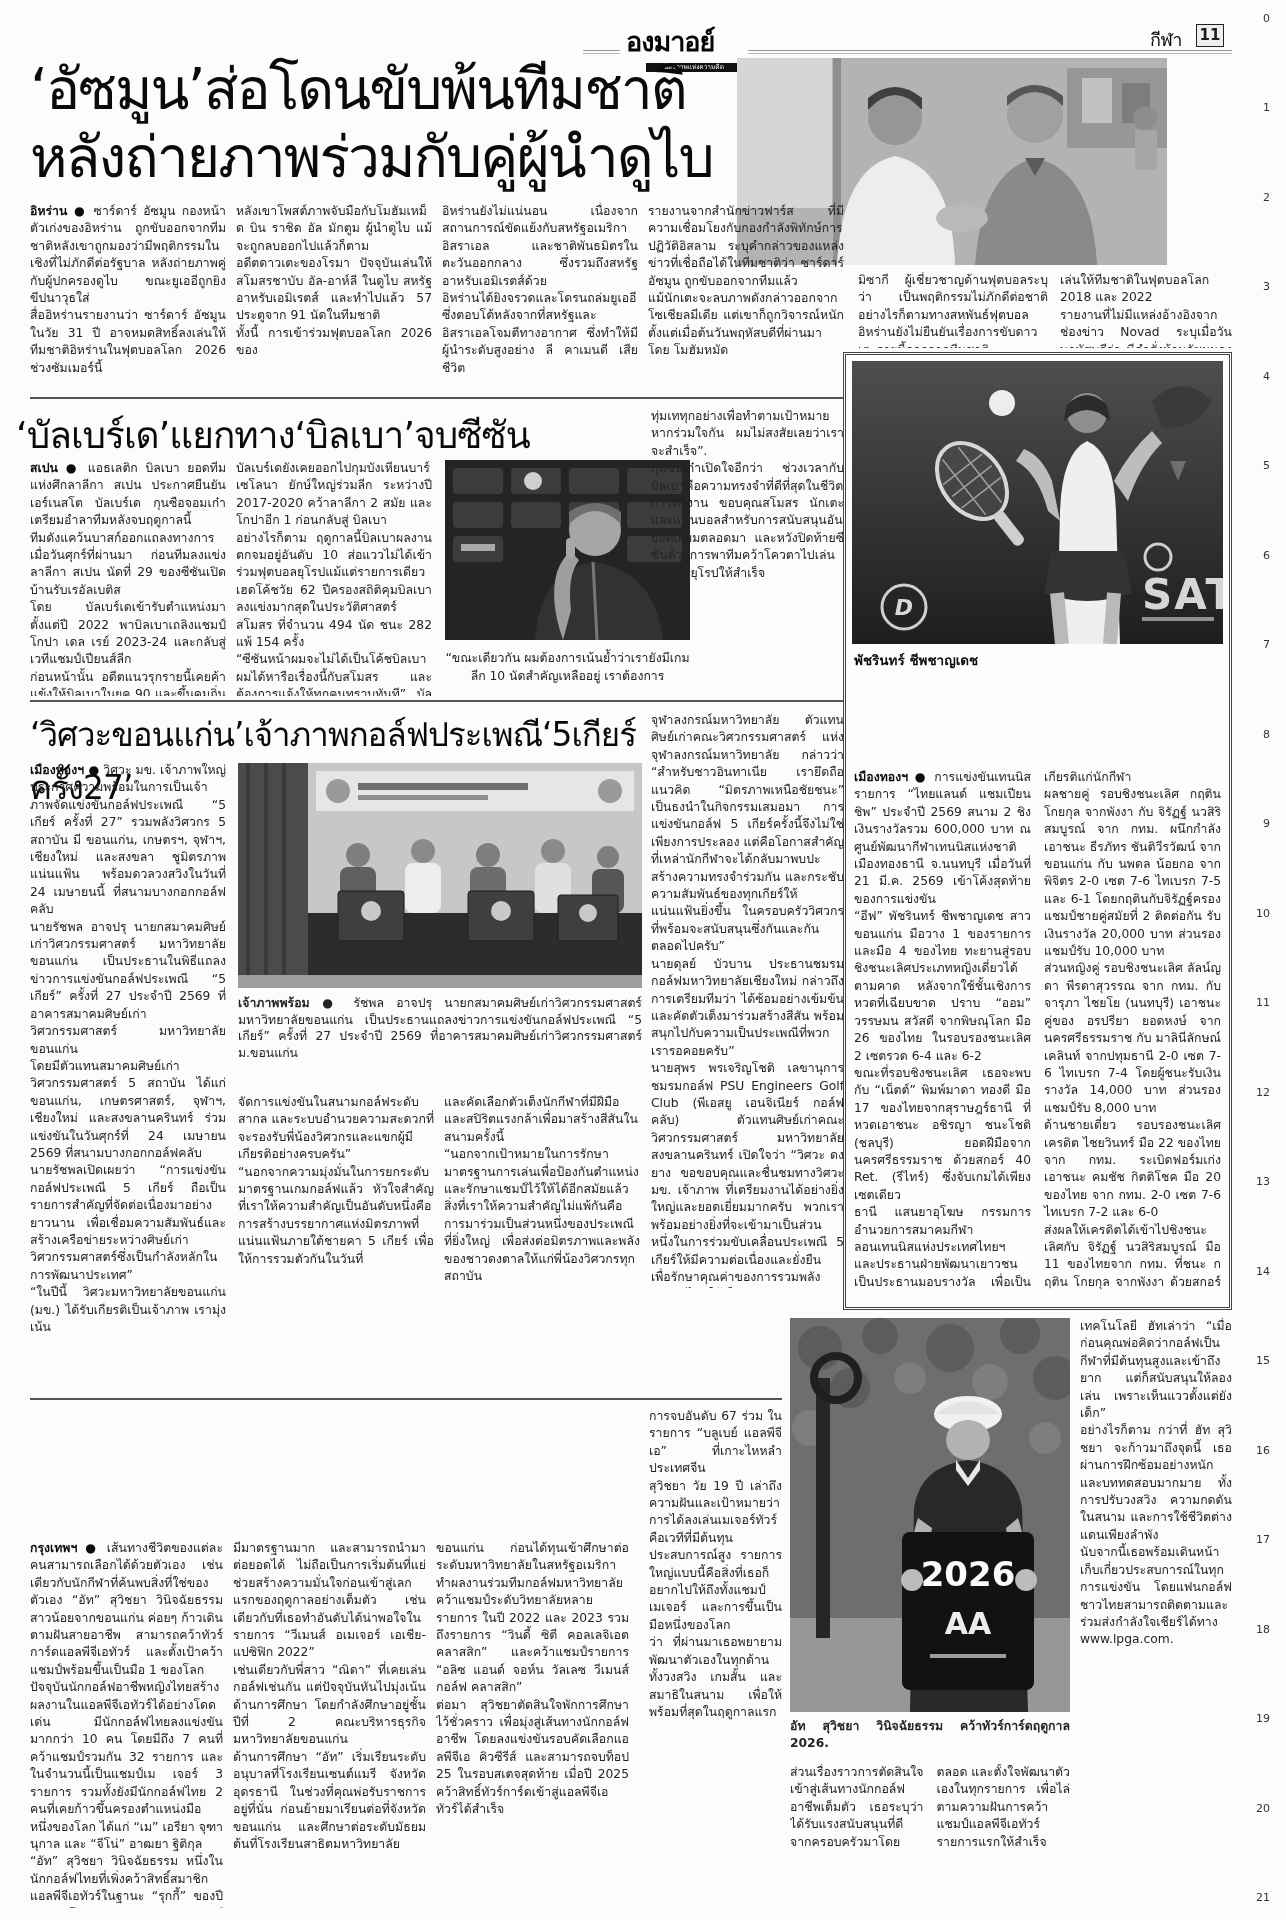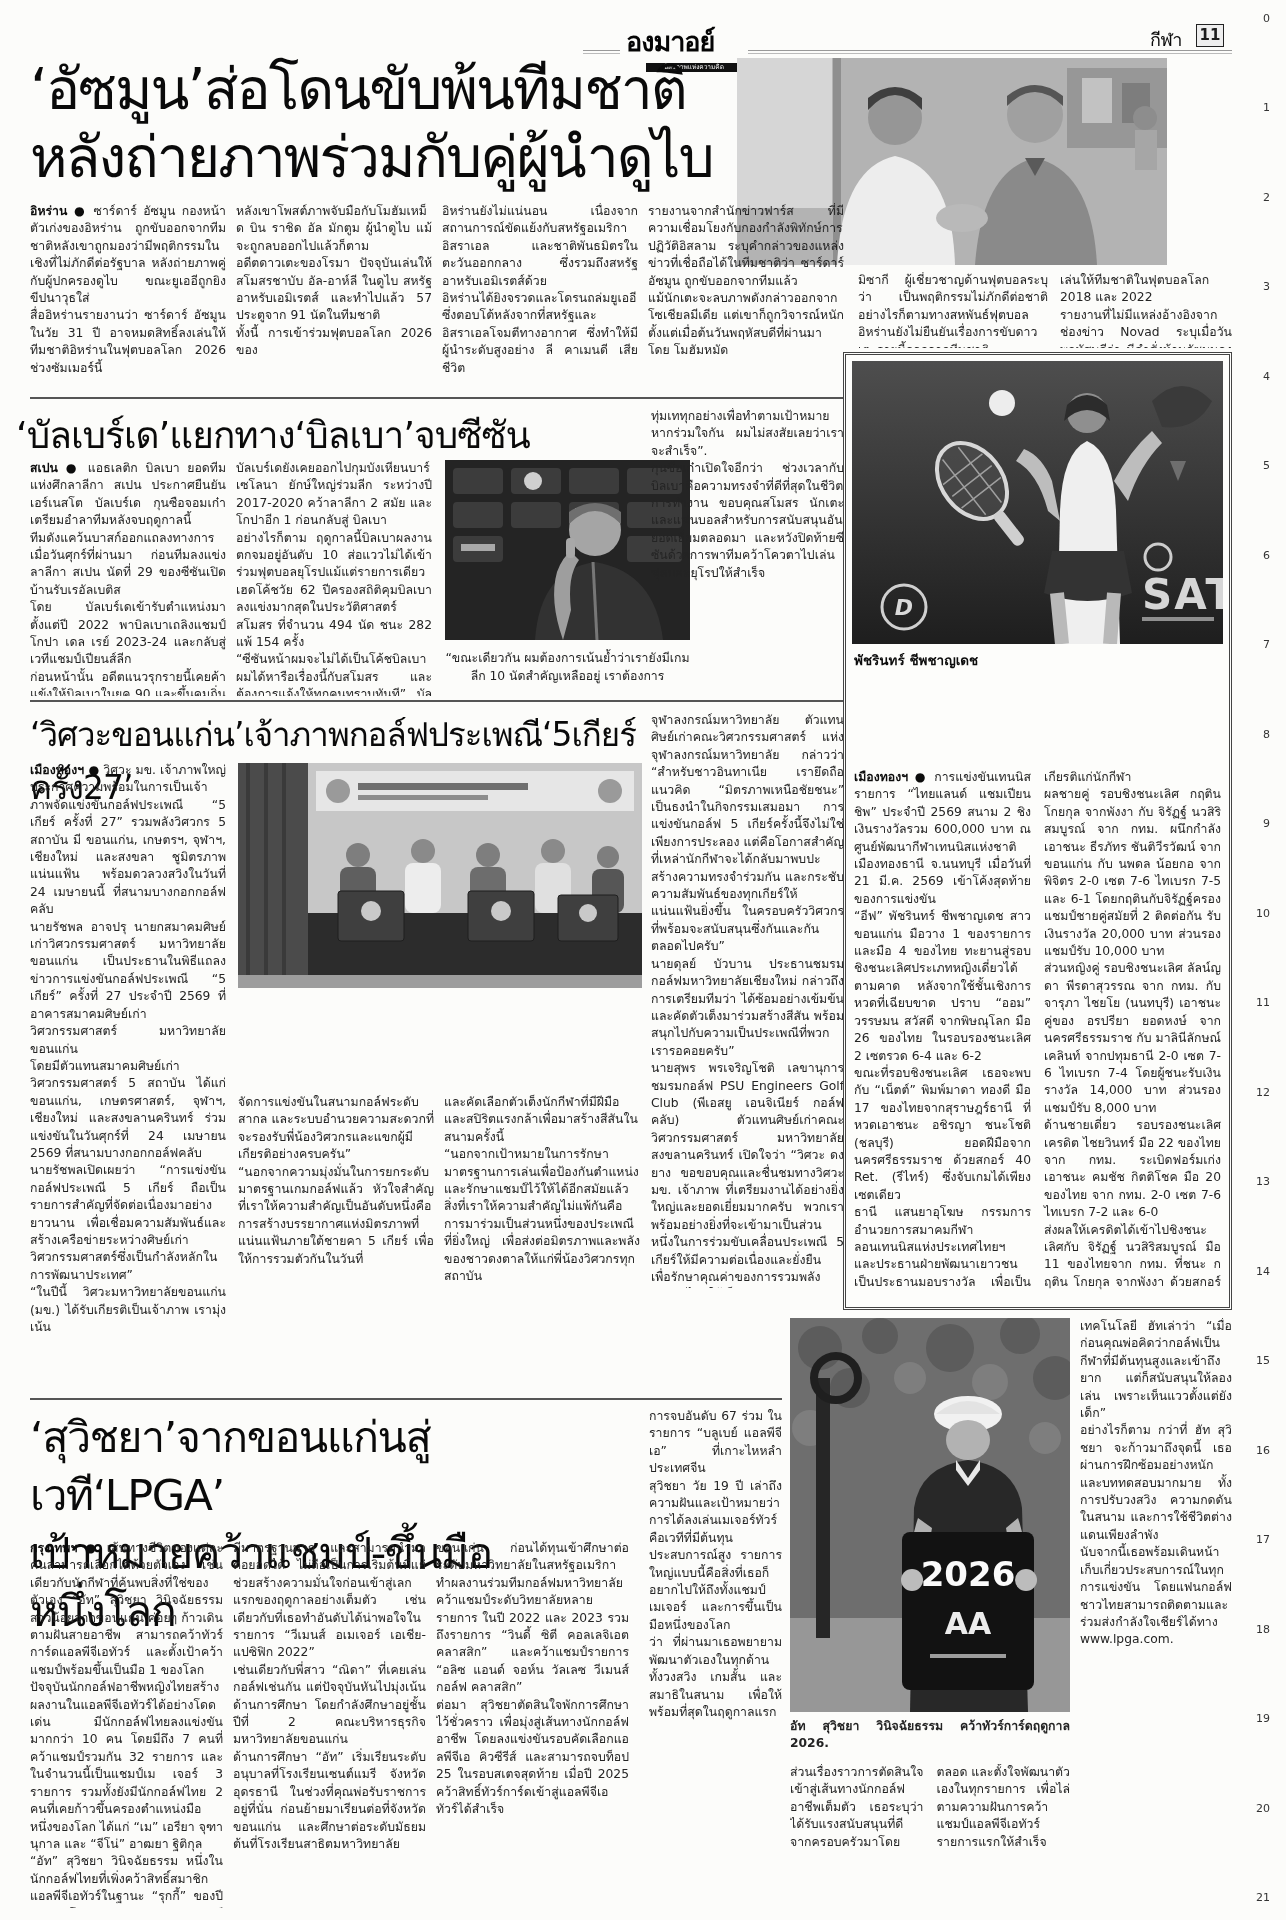--- a/index.html
+++ b/index.html
@@ -179,20 +179,21 @@
         <rect x="100" y="128" width="66" height="50" rx="3"></rect>
         <rect x="230" y="128" width="66" height="50" rx="3"></rect>
         <rect x="320" y="132" width="60" height="46" rx="3"></rect>
       </g>
       <circle cx="133" cy="148" r="10" fill="#c9c9c9"></circle>
       <circle cx="263" cy="148" r="10" fill="#c9c9c9"></circle>
       <circle cx="350" cy="150" r="9" fill="#c9c9c9"></circle>
       <rect x="0" y="212" width="404" height="13" fill="#9d9d9d"></rect>
     </svg>
   </div>
+  <div class="abs cap" style="left:238px;top:995px;width:404px;height:92px"><b>เจ้าภาพพร้อม ●</b> <span>รัชพล อาจปรุ นายกสมาคมศิษย์เก่าวิศวกรรมศาสตร์ มหาวิทยาลัยขอนแก่น เป็นประธานแถลงข่าวการแข่งขันกอล์ฟประเพณี “5 เกียร์” ครั้งที่ 27 ประจำปี 2569 ที่อาคารสมาคมศิษย์เก่าวิศวกรรมศาสตร์ ม.ขอนแก่น</span></div>
 
   <div class="abs bt" style="left:238px;top:1094px;width:196px;height:296px"><span>จัดการแข่งขันในสนามกอล์ฟระดับสากล และระบบอำนวยความสะดวกที่จะรองรับพี่น้องวิศวกรและแขกผู้มีเกียรติอย่างครบครัน”
 “นอกจากความมุ่งมั่นในการยกระดับมาตรฐานเกมกอล์ฟแล้ว หัวใจสำคัญที่เราให้ความสำคัญเป็นอันดับหนึ่งคือ การสร้างบรรยากาศแห่งมิตรภาพที่แน่นแฟ้นภายใต้ชายคา 5 เกียร์ เพื่อให้การรวมตัวกันในวันที่</span></div>
   <div class="abs bt" style="left:444px;top:1094px;width:196px;height:296px"><span>และคัดเลือกตัวเต็งนักกีฬาที่มีฝีมือและสปิริตแรงกล้าเพื่อมาสร้างสีสันในสนามครั้งนี้
 “นอกจากเป้าหมายในการรักษามาตรฐานการเล่นเพื่อป้องกันตำแหน่งและรักษาแชมป์ไว้ให้ได้อีกสมัยแล้ว สิ่งที่เราให้ความสำคัญไม่แพ้กันคือ การมาร่วมเป็นส่วนหนึ่งของประเพณีที่ยิ่งใหญ่ เพื่อส่งต่อมิตรภาพและพลังของชาวดงตาลให้แก่พี่น้องวิศวกรทุกสถาบัน</span></div>
   <div class="abs bt" style="left:651px;top:712px;width:193px;height:576px"><span>จุฬาลงกรณ์มหาวิทยาลัย ตัวแทนศิษย์เก่าคณะวิศวกรรมศาสตร์ แห่งจุฬาลงกรณ์มหาวิทยาลัย กล่าวว่า “สำหรับชาวอินทาเนีย เรายึดถือแนวคิด “มิตรภาพเหนือชัยชนะ” เป็นธงนำในกิจกรรมเสมอมา การแข่งขันกอล์ฟ 5 เกียร์ครั้งนี้จึงไม่ใช่เพียงการประลอง แต่คือโอกาสสำคัญที่เหล่านักกีฬาจะได้กลับมาพบปะ สร้างความทรงจำร่วมกัน และกระชับความสัมพันธ์ของทุกเกียร์ให้แน่นแฟ้นยิ่งขึ้น ในครอบครัววิศวกรที่พร้อมจะสนับสนุนซึ่งกันและกันตลอดไปครับ”
 นายดุลย์ บัวบาน ประธานชมรมกอล์ฟมหาวิทยาลัยเชียงใหม่ กล่าวถึงการเตรียมทีมว่า ได้ซ้อมอย่างเข้มข้นและคัดตัวเต็งมาร่วมสร้างสีสัน พร้อมสนุกไปกับความเป็นประเพณีที่พวกเรารอคอยครับ”
 นายสุพร พรเจริญโชติ เลขานุการชมรมกอล์ฟ PSU Engineers Golf Club (พีเอสยู เอนจิเนียร์ กอล์ฟ คลับ) ตัวแทนศิษย์เก่าคณะวิศวกรรมศาสตร์ มหาวิทยาลัยสงขลานครินทร์ เปิดใจว่า “วิศวะ ดงยาง ขอขอบคุณและชื่นชมทางวิศวะ มข. เจ้าภาพ ที่เตรียมงานได้อย่างยิ่งใหญ่และยอดเยี่ยมมากครับ พวกเราพร้อมอย่างยิ่งที่จะเข้ามาเป็นส่วนหนึ่งในการร่วมขับเคลื่อนประเพณี 5 เกียร์ให้มีความต่อเนื่องและยั่งยืน เพื่อรักษาคุณค่าของการรวมพลังวิศวกรไทยให้เป็นปึกแผ่นและสง่างามสืบต่อไป”.</span></div>
 
   <div class="abs dbox" style="left:843px;top:352px;width:383px;height:952px">
@@ -233,24 +234,20 @@
 ขณะที่รอบชิงชนะเลิศ เธอจะพบกับ “เน็ตต์” พิมพ์มาดา ทองดี มือ 17 ของไทยจากสุราษฎร์ธานี ที่หวดเอาชนะ อชิรญา ชนะโชติ (ชลบุรี) ยอดฝีมือจากนครศรีธรรมราช ด้วยสกอร์ 40 Ret. (รีไทร์) ซึ่งจับเกมได้เพียงเซตเดียว
 ธานี แสนยาอุโฆษ กรรมการอำนวยการสมาคมกีฬาลอนเทนนิสแห่งประเทศไทยฯ และประธานฝ่ายพัฒนาเยาวชน เป็นประธานมอบรางวัล เพื่อเป็นเกียรติแก่นักกีฬา
 ผลชายคู่ รอบชิงชนะเลิศ กฤติน โกยกุล จากพังงา กับ จิรัฏฐ์ นวสิริสมบูรณ์ จาก กทม. ผนึกกำลังเอาชนะ ธีรภัทร ชันติวีรวัฒน์ จากขอนแก่น กับ นพดล น้อยกอ จากพิจิตร 2-0 เซต 7-6 ไทเบรก 7-5 และ 6-1 โดยกฤตินกับจิรัฏฐ์ครองแชมป์ชายคู่สมัยที่ 2 ติดต่อกัน รับเงินรางวัล 20,000 บาท ส่วนรองแชมป์รับ 10,000 บาท
 ส่วนหญิงคู่ รอบชิงชนะเลิศ ลัลน์ญดา พีรดาสุวรรณ จาก กทม. กับ จารุภา ไชยโย (นนทบุรี) เอาชนะคู่ของ อรปรียา ยอดหงษ์ จากนครศรีธรรมราช กับ มาลินีลักษณ์ เคลินท์ จากปทุมธานี 2-0 เซต 7-6 ไทเบรก 7-4 โดยผู้ชนะรับเงินรางวัล 14,000 บาท ส่วนรองแชมป์รับ 8,000 บาท
 ด้านชายเดี่ยว รอบรองชนะเลิศ เครดิต ไชยวินทร์ มือ 22 ของไทยจาก กทม. ระเบิดฟอร์มเก่ง เอาชนะ คมชัช กิตติโชค มือ 20 ของไทย จาก กทม. 2-0 เซต 7-6 ไทเบรก 7-2 และ 6-0
 ส่งผลให้เครดิตได้เข้าไปชิงชนะเลิศกับ จิรัฏฐ์ นวสิริสมบูรณ์ มือ 11 ของไทยจาก กทม. ที่ชนะ กฤติน โกยกุล จากพังงา ด้วยสกอร์ 3-0 Ret. (รีไทร์) โดยกฤตินได้ขอยอมแพ้เนื่องจากเวียนศีรษะ
 จากนั้นเป็นการแข่งขันรอบชิงชนะเลิศ ประเภทชายคู่ และหญิงคู่ โดยคู่ของ ภาวิณี ร่วมวิวัฒ (กทม.)-พีรภัทร เด็ดดวงของาน (สมุทรปราการ) 6-4, 7-5.</span></div>
   </div>
 
   <div class="abs rule" style="left:30px;top:1398px;width:752px"></div>
-  <div class="abs hl" style="left:30px;top:1408px;width:500px;font-size:43px;line-height:58px;letter-spacing:-1.5px">
-    <div>‘สุวิชยา’จากขอนแก่นสู่เวที‘LPGA’</div>
-    <div>เป้าหมายคว้าแชมป์-ขึ้นมือหนึ่งโลก</div>
-  </div>
 
   <div class="abs bt" style="left:30px;top:1540px;width:193px;height:368px"><b>กรุงเทพฯ ●</b> <span>เส้นทางชีวิตของแต่ละคนสามารถเลือกได้ด้วยตัวเอง เช่นเดียวกับนักกีฬาที่ค้นพบสิ่งที่ใช่ของตัวเอง “อัท” สุวิชยา วินิจฉัยธรรม สาวน้อยจากขอนแก่น ค่อยๆ ก้าวเดินตามฝันสายอาชีพ สามารถคว้าทัวร์การ์ดแอลพีจีเอทัวร์ และตั้งเป้าคว้าแชมป์พร้อมขึ้นเป็นมือ 1 ของโลก
 ปัจจุบันนักกอล์ฟอาชีพหญิงไทยสร้างผลงานในแอลพีจีเอทัวร์ได้อย่างโดดเด่น มีนักกอล์ฟไทยลงแข่งขันมากกว่า 10 คน โดยมีถึง 7 คนที่คว้าแชมป์รวมกัน 32 รายการ และในจำนวนนี้เป็นแชมป์เม เจอร์ 3 รายการ รวมทั้งยังมีนักกอล์ฟไทย 2 คนที่เคยก้าวขึ้นครองตำแหน่งมือหนึ่งของโลก ได้แก่ “เม” เอรียา จุฑานุกาล และ “จีโน่” อาฒยา ฐิติกุล
 “อัท” สุวิชยา วินิจฉัยธรรม หนึ่งในนักกอล์ฟไทยที่เพิ่งคว้าสิทธิ์สมาชิกแอลพีจีเอทัวร์ในฐานะ “รุกกี้” ของปี 2026 โดยประเดิมรายการ “บลูเบย์ แอลพีจีเอ” ที่ประเทศจีน เมื่อต้นเดือน</span></div>
   <div class="abs bt" style="left:233px;top:1540px;width:193px;height:368px"><span>มีมาตรฐานมาก และสามารถนำมาต่อยอดได้ ไม่ถือเป็นการเริ่มต้นที่แย่ ช่วยสร้างความมั่นใจก่อนเข้าสู่เลกแรกของฤดูกาลอย่างเต็มตัว เช่นเดียวกับที่เธอทำอันดับได้น่าพอใจในรายการ “วีเมนส์ อเมเจอร์ เอเชีย-แปซิฟิก 2022”
 เช่นเดียวกับพี่สาว “ณิดา” ที่เคยเล่นกอล์ฟเช่นกัน แต่ปัจจุบันหันไปมุ่งเน้นด้านการศึกษา โดยกำลังศึกษาอยู่ชั้นปีที่ 2 คณะบริหารธุรกิจ มหาวิทยาลัยขอนแก่น
 ด้านการศึกษา “อัท” เริ่มเรียนระดับอนุบาลที่โรงเรียนเซนต์แมรี จังหวัดอุดรธานี ในช่วงที่คุณพ่อรับราชการอยู่ที่นั่น ก่อนย้ายมาเรียนต่อที่จังหวัดขอนแก่น และศึกษาต่อระดับมัธยมต้นที่โรงเรียนสาธิตมหาวิทยาลัย</span></div>
   <div class="abs bt" style="left:436px;top:1540px;width:193px;height:368px"><span>ขอนแก่น ก่อนได้ทุนเข้าศึกษาต่อระดับมหาวิทยาลัยในสหรัฐอเมริกา ทำผลงานร่วมทีมกอล์ฟมหาวิทยาลัย คว้าแชมป์ระดับวิทยาลัยหลายรายการ ในปี 2022 และ 2023 รวมถึงรายการ “วินดี้ ซิตี คอลเลจิเอต คลาสสิก” และคว้าแชมป์รายการ “อลิซ แอนด์ จอห์น วัลเลซ วีเมนส์ กอล์ฟ คลาสสิก”
 ต่อมา สุวิชยาตัดสินใจพักการศึกษาไว้ชั่วคราว เพื่อมุ่งสู่เส้นทางนักกอล์ฟอาชีพ โดยลงแข่งขันรอบคัดเลือกแอลพีจีเอ คิวซีรีส์ และสามารถจบท็อป 25 ในรอบสเตจสุดท้าย เมื่อปี 2025 คว้าสิทธิ์ทัวร์การ์ดเข้าสู่แอลพีจีเอทัวร์ได้สำเร็จ</span></div>
   <div class="abs bt" style="left:649px;top:1408px;width:133px;height:500px"><span>การจบอันดับ 67 ร่วม ในรายการ “บลูเบย์ แอลพีจีเอ” ที่เกาะไหหลำ ประเทศจีน

